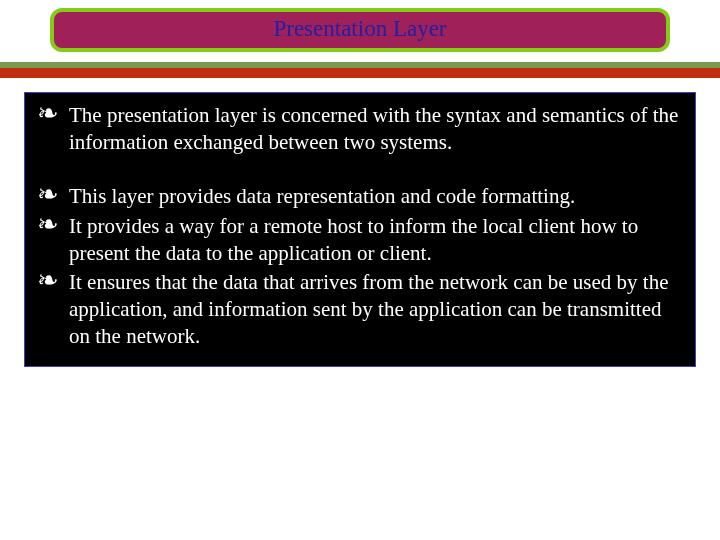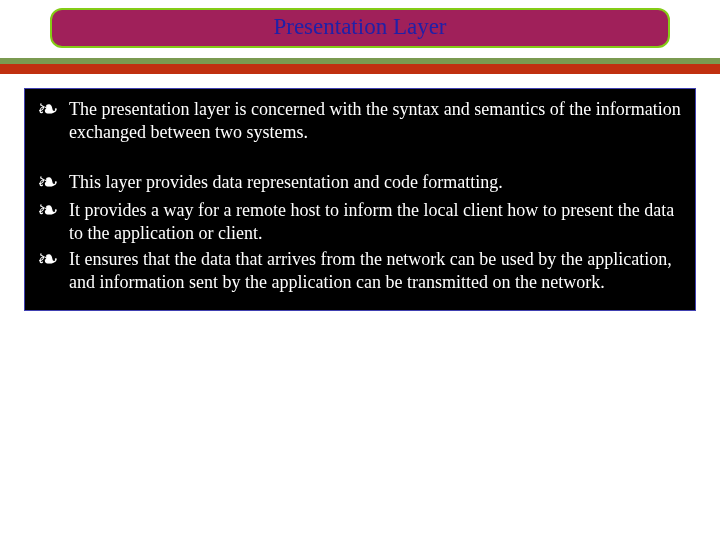--- a/index.html
+++ b/index.html
@@ -5,21 +5,21 @@
   * { margin: 0; padding: 0; box-sizing: border-box; }
   body {
     width: 720px;
     height: 540px;
     background: #fff;
     font-family: "Times New Roman", Times, serif;
     overflow: hidden;
   }
   .title-box {
     margin: 8px 50px 0 50px;
-    border: 2px solid #84cc16;
+    border: 4px solid #84cc16;
     border-radius: 12px;
     background: #a0205a;
     padding: 4px 0 6px 0;
     text-align: center;
   }
   .title-box span {
     font-size: 23px;
     color: #2020a8;
   }
   .stripe-green {
@@ -46,21 +46,21 @@
   .bullet {
     flex: 0 0 34px;
     font-size: 26px;
     line-height: 26px;
     text-align: left;
     padding-left: 2px;
     font-family: Georgia, serif;
   }
   .text {
     flex: 1;
-    font-size: 18px;
+    font-size: 21px;
     line-height: 1.28;
     padding-top: 1px;
   }
   .gap {
     height: 24px;
   }
 </style>
 </head>
 <body>
 

